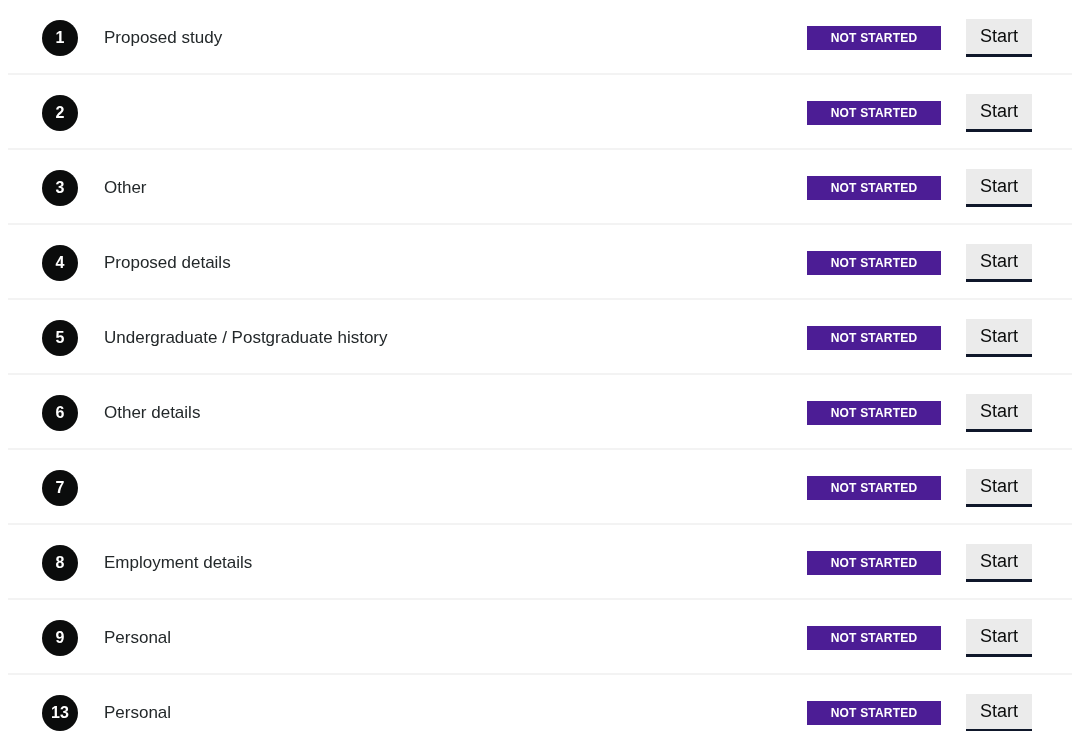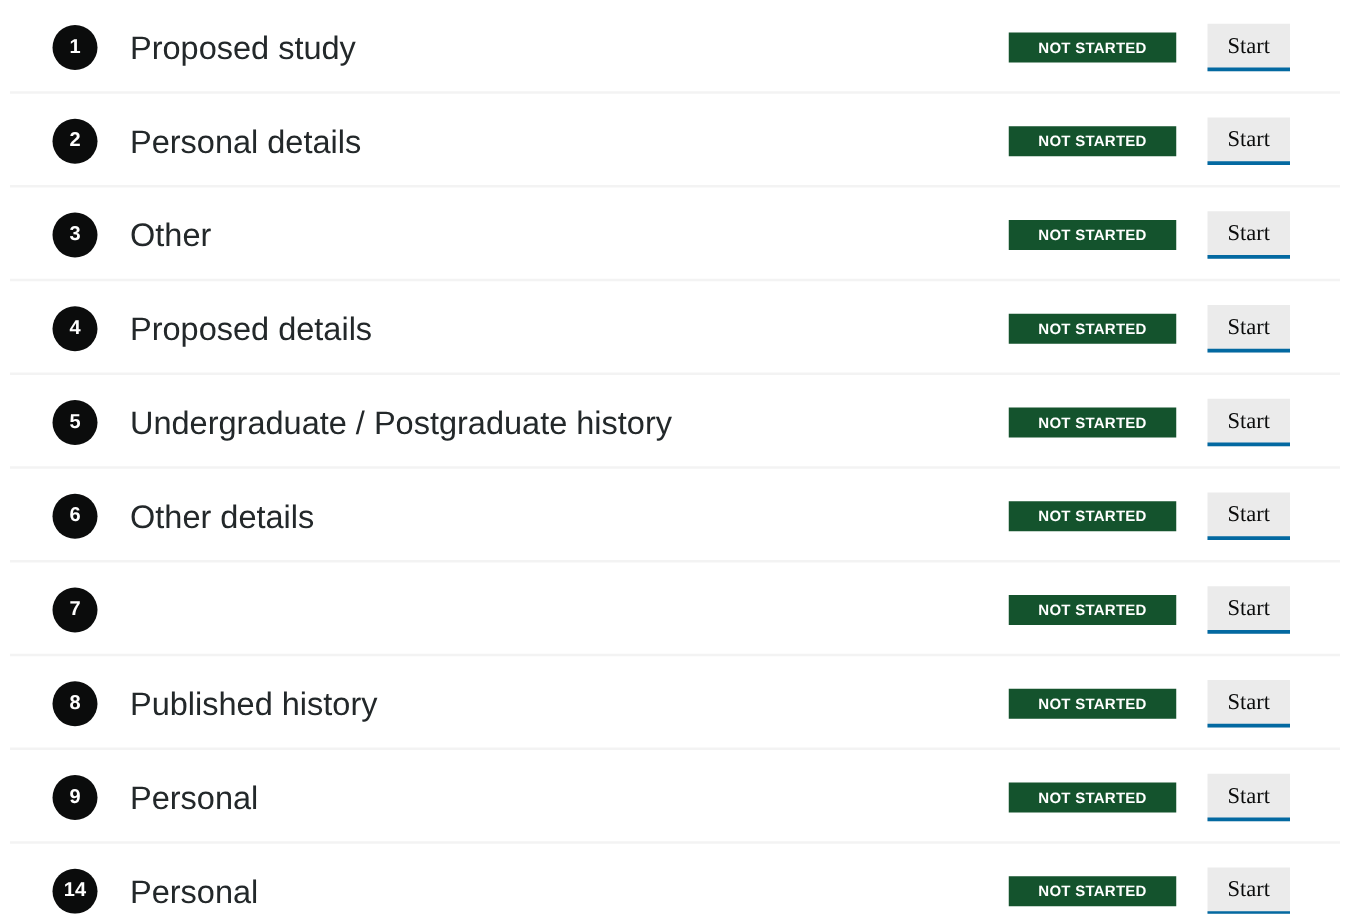--- a/index.html
+++ b/index.html
@@ -61,35 +61,35 @@
     text-align: center;
     letter-spacing: 0px;
     user-select: none;
   }
 
   .task-label {
     position: absolute;
     left: 104px;
     top: 50%;
     transform: translateY(-50%);
-    font-size: 26px;
+    font-size: 17px;
     line-height: 26px;
     color: #23282a;
     white-space: nowrap;
     font-weight: 400;
   }
 
   .status-badge {
     position: absolute;
     left: 807px;
     top: 50%;
     transform: translateY(-50%);
     width: 134px;
     height: 24px;
-    background: #14532d;
+    background: #4c1d95;
     color: #ffffff;
     font-size: 12px;
     font-weight: 700;
     line-height: 24px;
     text-align: center;
     letter-spacing: 0.2px;
     box-sizing: border-box;
     white-space: nowrap;
     overflow: hidden;
   }
@@ -97,22 +97,22 @@
   .start-button {
     position: absolute;
     left: 966px;
     top: 50%;
     transform: translateY(-50%);
     width: 66px;
     height: 38px;
     background: #ebebeb;
     color: #0b0c0c;
     border: none;
-    border-bottom: 3px solid #0369a1;
-    font-family: Liberation Serif, serif;
+    border-bottom: 3px solid #0f172a;
+    font-family: Liberation Sans, sans-serif;
     font-size: 18px;
     line-height: 35px;
     text-align: center;
     padding: 0;
     box-sizing: border-box;
     cursor: pointer;
     white-space: nowrap;
   }
 </style>
 </head>
@@ -120,21 +120,20 @@
 
 <div class="task-list" id="task-list">
     <div class="task-row">
     <span class="step-number">1</span>
     <span class="task-label">Proposed study</span>
     <span class="status-badge">NOT STARTED</span>
     <button class="start-button">Start</button>
   </div>
     <div class="task-row">
     <span class="step-number">2</span>
-    <span class="task-label">Personal details</span>
     <span class="status-badge">NOT STARTED</span>
     <button class="start-button">Start</button>
   </div>
     <div class="task-row">
     <span class="step-number">3</span>
     <span class="task-label">Other</span>
     <span class="status-badge">NOT STARTED</span>
     <button class="start-button">Start</button>
   </div>
     <div class="task-row">
@@ -155,29 +154,29 @@
     <span class="status-badge">NOT STARTED</span>
     <button class="start-button">Start</button>
   </div>
     <div class="task-row">
     <span class="step-number">7</span>
     <span class="status-badge">NOT STARTED</span>
     <button class="start-button">Start</button>
   </div>
     <div class="task-row">
     <span class="step-number">8</span>
-    <span class="task-label">Published history</span>
+    <span class="task-label">Employment details</span>
     <span class="status-badge">NOT STARTED</span>
     <button class="start-button">Start</button>
   </div>
     <div class="task-row">
     <span class="step-number">9</span>
     <span class="task-label">Personal</span>
     <span class="status-badge">NOT STARTED</span>
     <button class="start-button">Start</button>
   </div>
     <div class="task-row">
-    <span class="step-number">14</span>
+    <span class="step-number">13</span>
     <span class="task-label">Personal</span>
     <span class="status-badge">NOT STARTED</span>
     <button class="start-button">Start</button>
   </div>
   </div>
 
 </body></html>

